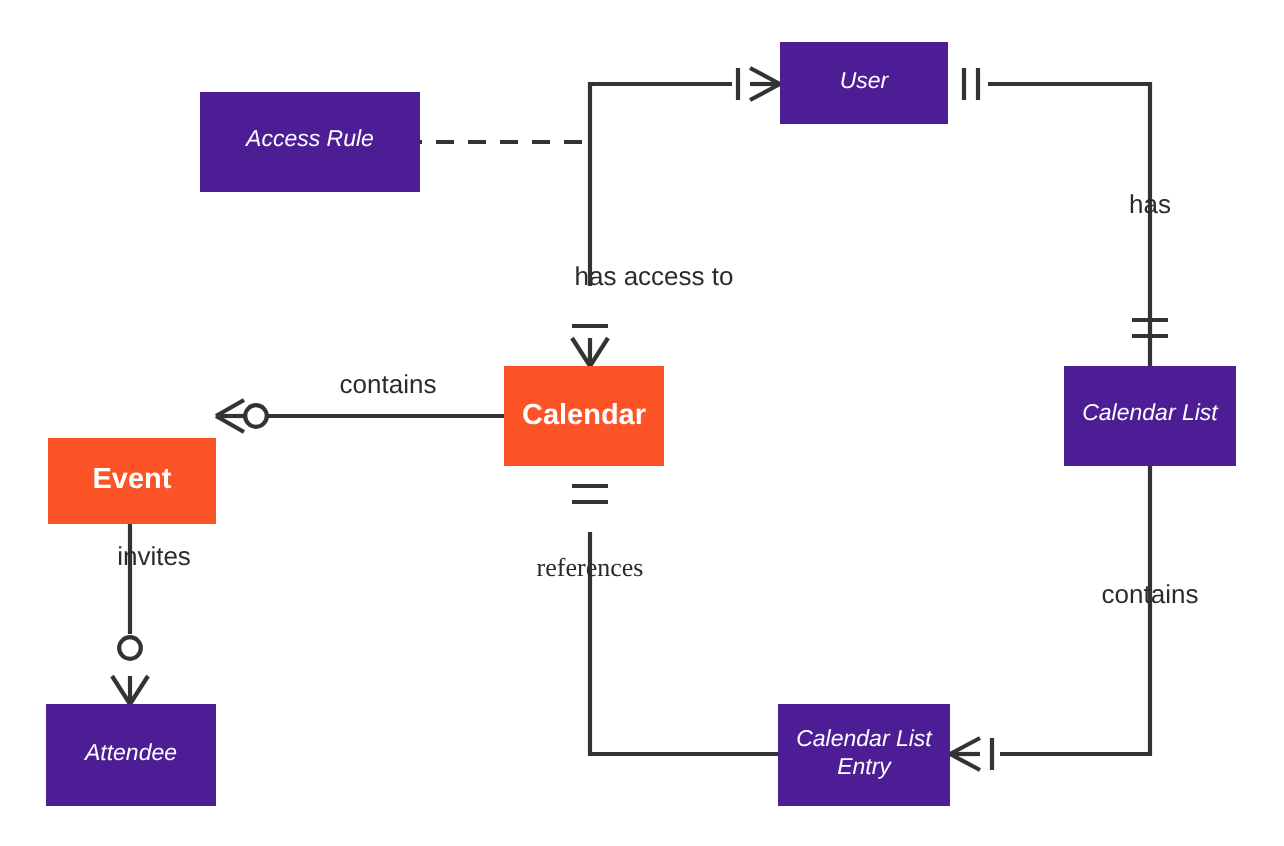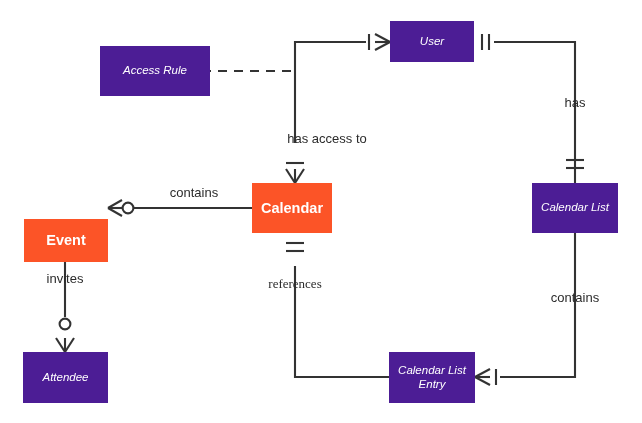--- a/index.html
+++ b/index.html
@@ -159,19 +159,19 @@
     <span class="entity-label">Calendar List
 Entry</span>
   </div>
 
   <div class="edge-label" style="left:194px; top:192px; transform:translate(-50%,-50%);">contains</div>
 
   <div class="edge-label" style="left:295px; top:138px; transform:translate(-50%,-50%);margin-left:32px;">has access to</div>
 
   <div class="edge-label" style="left:575px; top:102px; transform:translate(-50%,-50%);">has</div>
 
-  <div class="edge-label" style="left:65px; top:278px; transform:translate(-50%,-50%);">invites</div>
+  <div class="edge-label" style="left:77px; top:278px; transform:translate(-50%,-50%);">invites</div>
 
   <div class="edge-label" style="left:295px; top:284px; transform:translate(-50%,-50%);font-family:Liberation Serif, serif;">references</div>
 
   <div class="edge-label" style="left:575px; top:297px; transform:translate(-50%,-50%);">contains</div>
 
 </div>
 
 </body></html>

